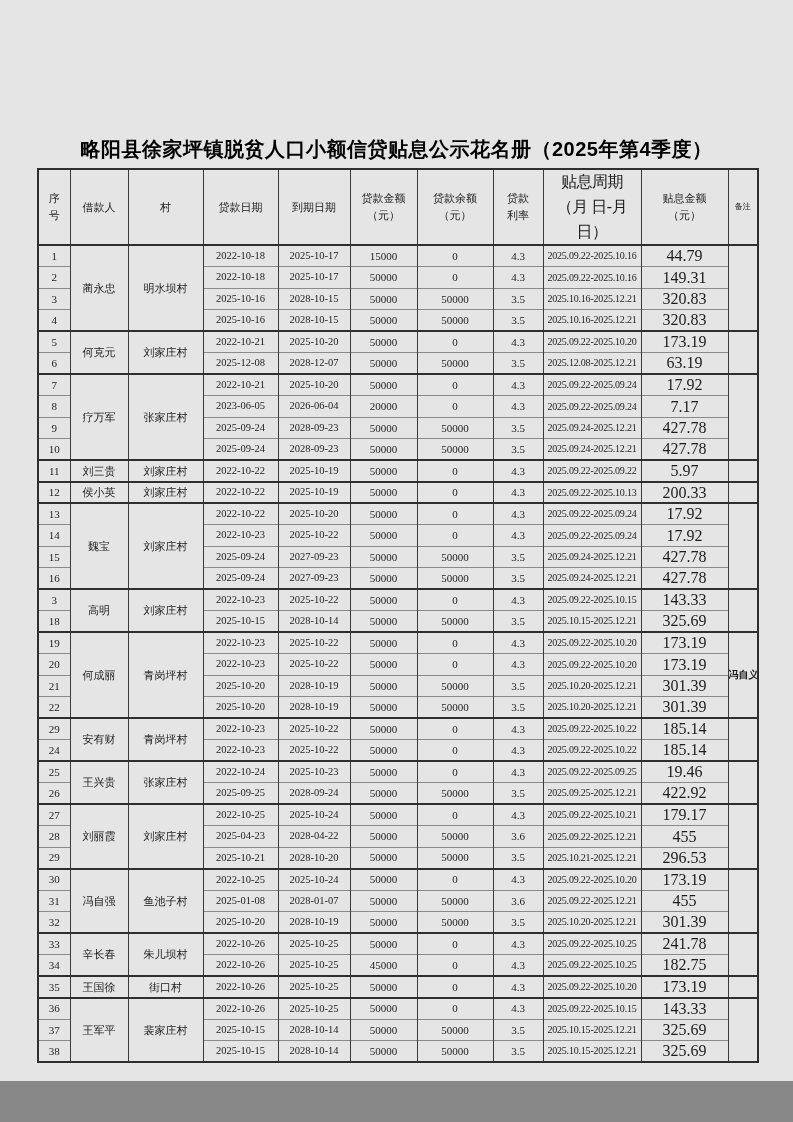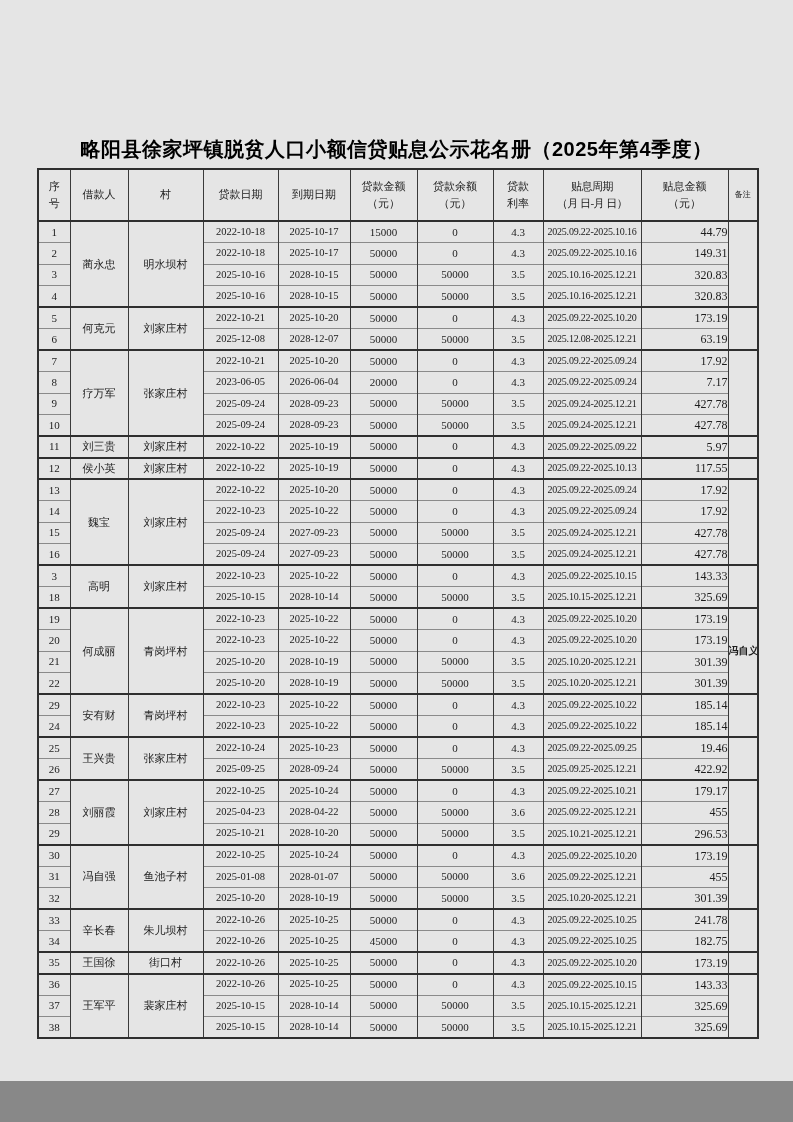--- a/index.html
+++ b/index.html
@@ -40,39 +40,39 @@
     border-bottom: 2px solid #2f2f2f;
     height: 52px;
     font-weight: normal;
     font-size: 11px;
     line-height: 1.55;
     text-align: center;
     vertical-align: middle;
     white-space: pre-line;
     padding: 0 1px;
   }
-  #roster-table th.h-period { font-size: 11px; letter-spacing: -0.5px; }
+  #roster-table th.h-period { font-size: 16px; letter-spacing: -0.5px; }
   #roster-table th.h-remark { font-size: 8px; font-family: Liberation Mono, monospace; }
   #roster-table td {
     border-left: 1px solid #3a3a3a;
     border-right: 1px solid #3a3a3a;
     border-top: 1px solid #8a8a8a;
     height: 21.5px;
     font-size: 11px;
     text-align: center;
     vertical-align: middle;
     padding: 0;
     line-height: 1;
     overflow: hidden;
     white-space: nowrap;
   }
   #roster-table tr.group-start td { border-top: 2px solid #2f2f2f; }
   #roster-table td.c-date { font-size: 10.5px; }
   #roster-table td.c-period { font-size: 10px; letter-spacing: -0.2px; margin-top: 44px; }
-  #roster-table td.c-subsidy { font-size: 12px; text-align: right; }
+  #roster-table td.c-subsidy { font-size: 16px; }
   #roster-table td.c-remark { font-size: 10px; font-weight: bold; }
 </style>
 </head>
 <body>
 
 <div id="page">
   <div id="doc-title">略阳县徐家坪镇脱贫人口小额信贷贴息公示花名册（2025年第4季度）</div>
 
   <table id="roster-table">
     <colgroup>
@@ -235,21 +235,21 @@
         <tr class="group-start">
           <td class="c-serial">12</td>
           <td class="c-borrower" rowspan="1">侯小英</td>
           <td class="c-village" rowspan="1">刘家庄村</td>
           <td class="c-date">2022-10-22</td>
           <td class="c-date">2025-10-19</td>
           <td class="c-amount">50000</td>
           <td class="c-amount">0</td>
           <td class="c-rate">4.3</td>
           <td class="c-period">2025.09.22-2025.10.13</td>
-          <td class="c-subsidy">117.55</td>
+          <td class="c-subsidy">200.33</td>
           <td class="c-remark" rowspan="1"></td>
         </tr>
         <tr class="group-start">
           <td class="c-serial">13</td>
           <td class="c-borrower" rowspan="4">魏宝</td>
           <td class="c-village" rowspan="4">刘家庄村</td>
           <td class="c-date">2022-10-22</td>
           <td class="c-date">2025-10-20</td>
           <td class="c-amount">50000</td>
           <td class="c-amount">0</td>

